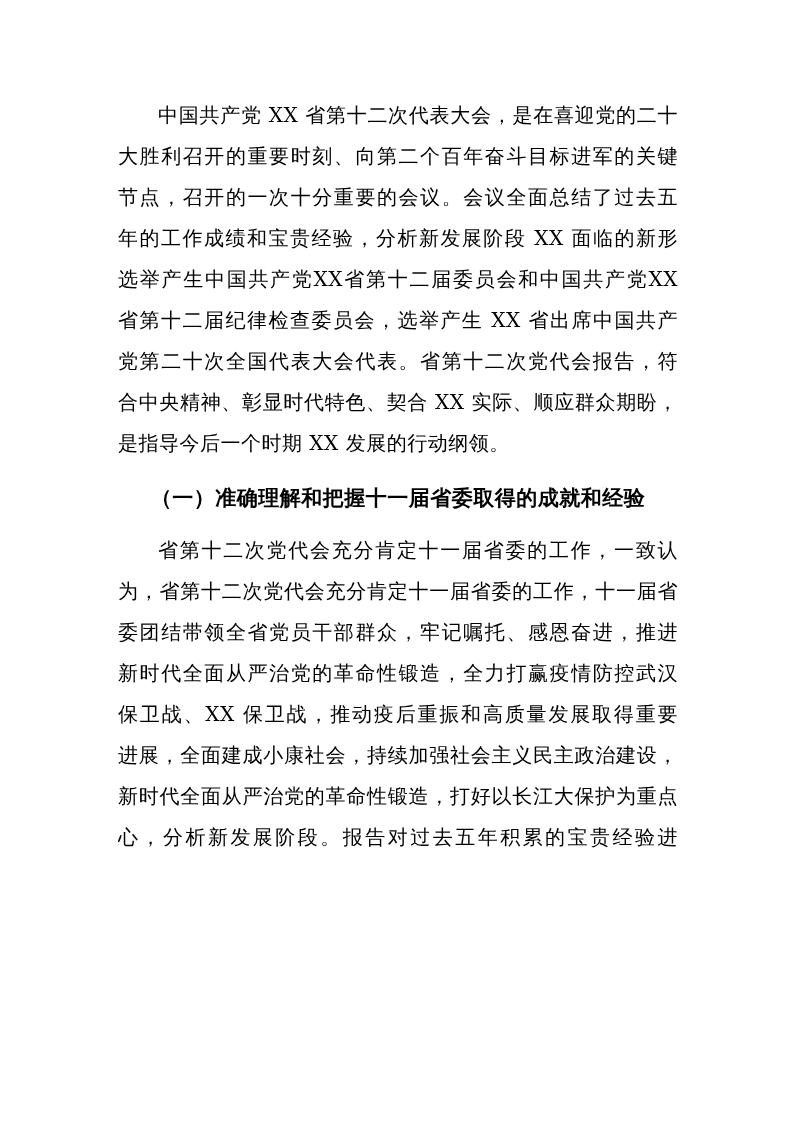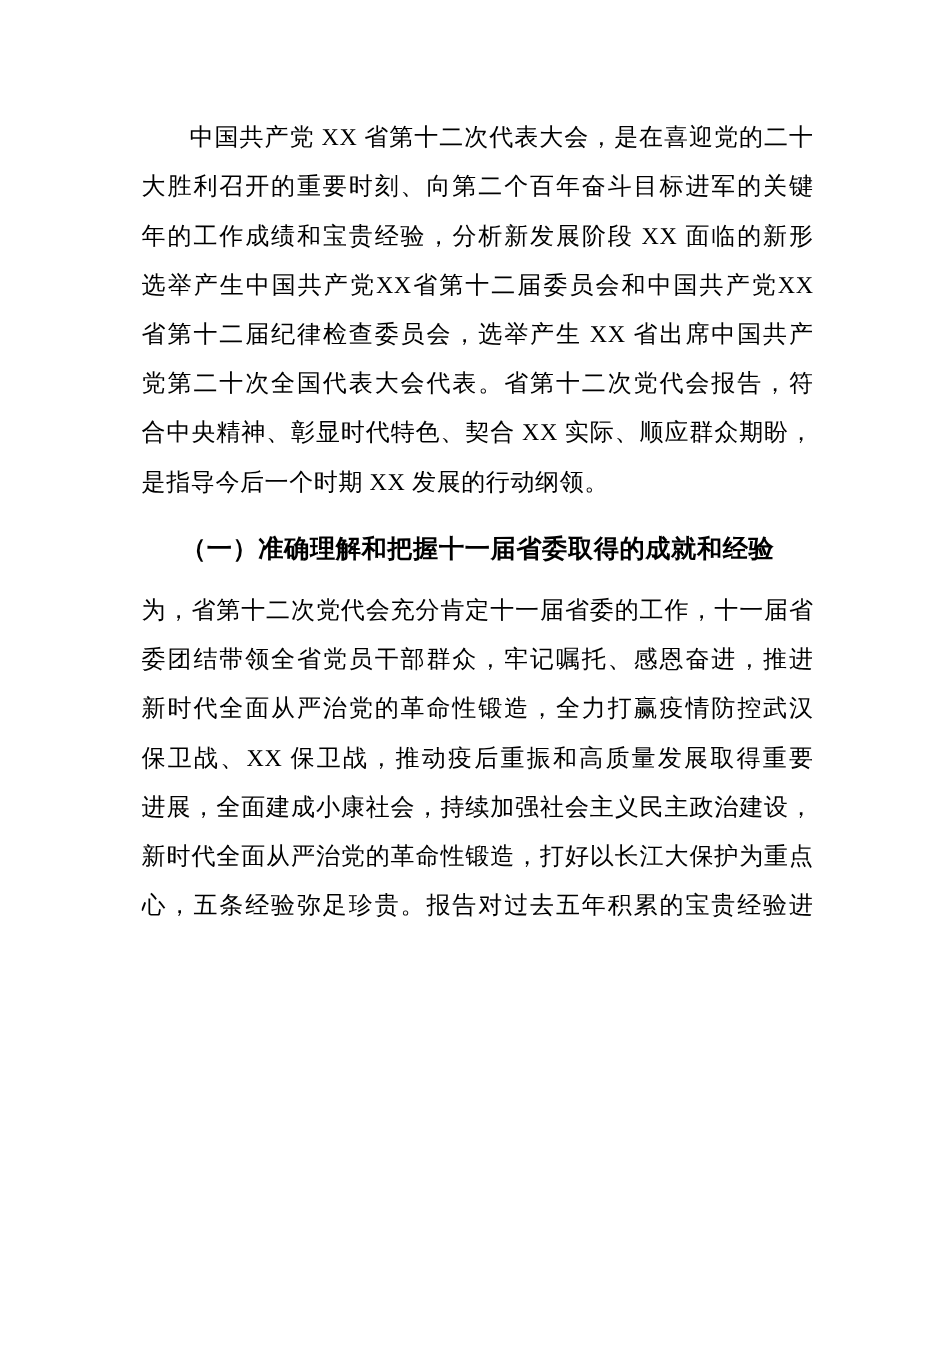--- a/index.html
+++ b/index.html
@@ -18,21 +18,20 @@
   }
   .content {
     position: absolute;
     left: 118px;
     top: 95px;
     width: 560px;
   }
   .para {
     margin: 0;
     padding: 0;
-    font-family: Liberation Serif, serif;
   }
   .line {
     height: 41px;
     line-height: 41px;
     font-size: 20px;
     letter-spacing: 0.5px;
     white-space: nowrap;
     overflow: hidden;
     text-align: justify;
     text-align-last: justify;
@@ -56,31 +55,33 @@
   }
 </style>
 </head>
 <body>
 
 <div class="page">
   <div class="content" id="content">
       <div class="para">
         <div class="line indent">中国共产党 XX 省第十二次代表大会，是在喜迎党的二十</div>
         <div class="line">大胜利召开的重要时刻、向第二个百年奋斗目标进军的关键</div>
+        <div class="line">节点，召开的一次十分重要的会议。会议全面总结了过去五</div>
         <div class="line">年的工作成绩和宝贵经验，分析新发展阶段 XX 面临的新形</div>
         <div class="line">选举产生中国共产党XX省第十二届委员会和中国共产党XX</div>
         <div class="line">省第十二届纪律检查委员会，选举产生 XX 省出席中国共产</div>
         <div class="line">党第二十次全国代表大会代表。省第十二次党代会报告，符</div>
         <div class="line">合中央精神、彰显时代特色、契合 XX 实际、顺应群众期盼，</div>
         <div class="line no-stretch">是指导今后一个时期 XX 发展的行动纲领。</div>
       </div>
       <div class="heading">（一）准确理解和把握十一届省委取得的成就和经验</div>
       <div class="para">
+        <div class="line indent">省第十二次党代会充分肯定十一届省委的工作，一致认</div>
         <div class="line">为，省第十二次党代会充分肯定十一届省委的工作，十一届省</div>
         <div class="line">委团结带领全省党员干部群众，牢记嘱托、感恩奋进，推进</div>
         <div class="line">新时代全面从严治党的革命性锻造，全力打赢疫情防控武汉</div>
         <div class="line">保卫战、XX 保卫战，推动疫后重振和高质量发展取得重要</div>
         <div class="line">进展，全面建成小康社会，持续加强社会主义民主政治建设，</div>
         <div class="line">新时代全面从严治党的革命性锻造，打好以长江大保护为重点</div>
-        <div class="line">心，五条经验弥足珍贵。报告对过去五年积累的宝贵经验进</div>
+        <div class="line">心，分析新发展阶段。报告对过去五年积累的宝贵经验进</div>
       </div>
     </div>
 </div>
 
 </body></html>

